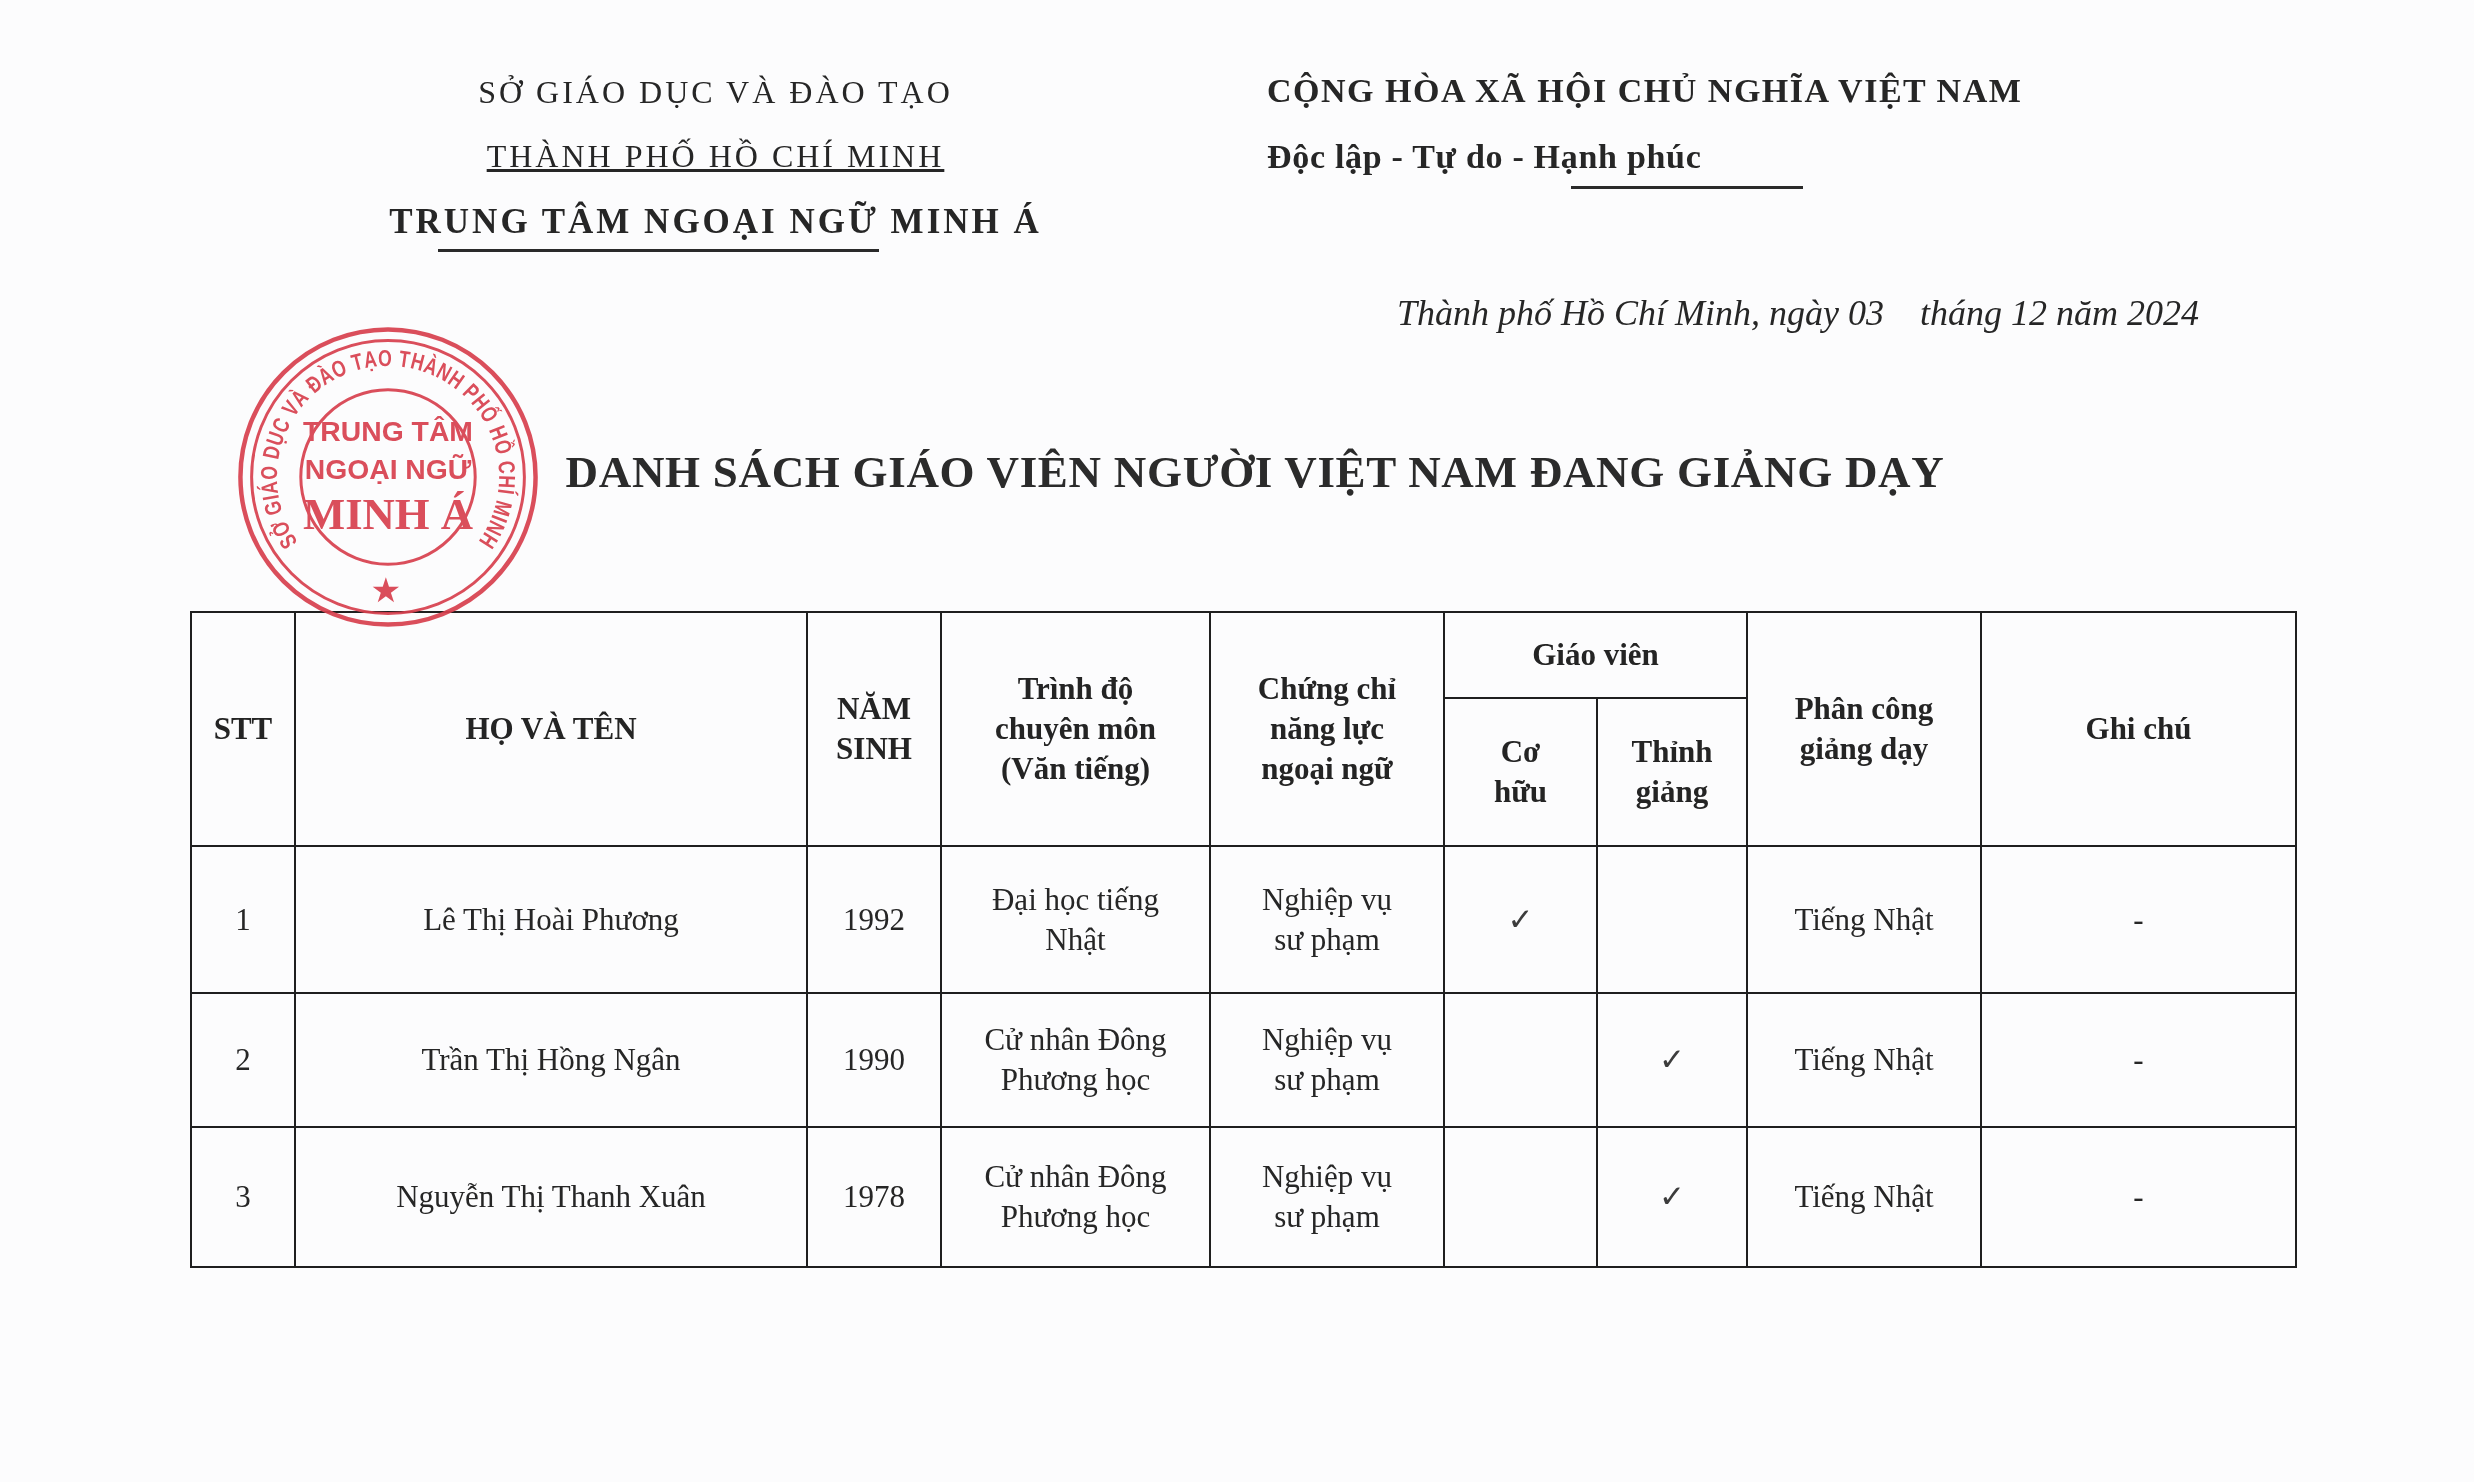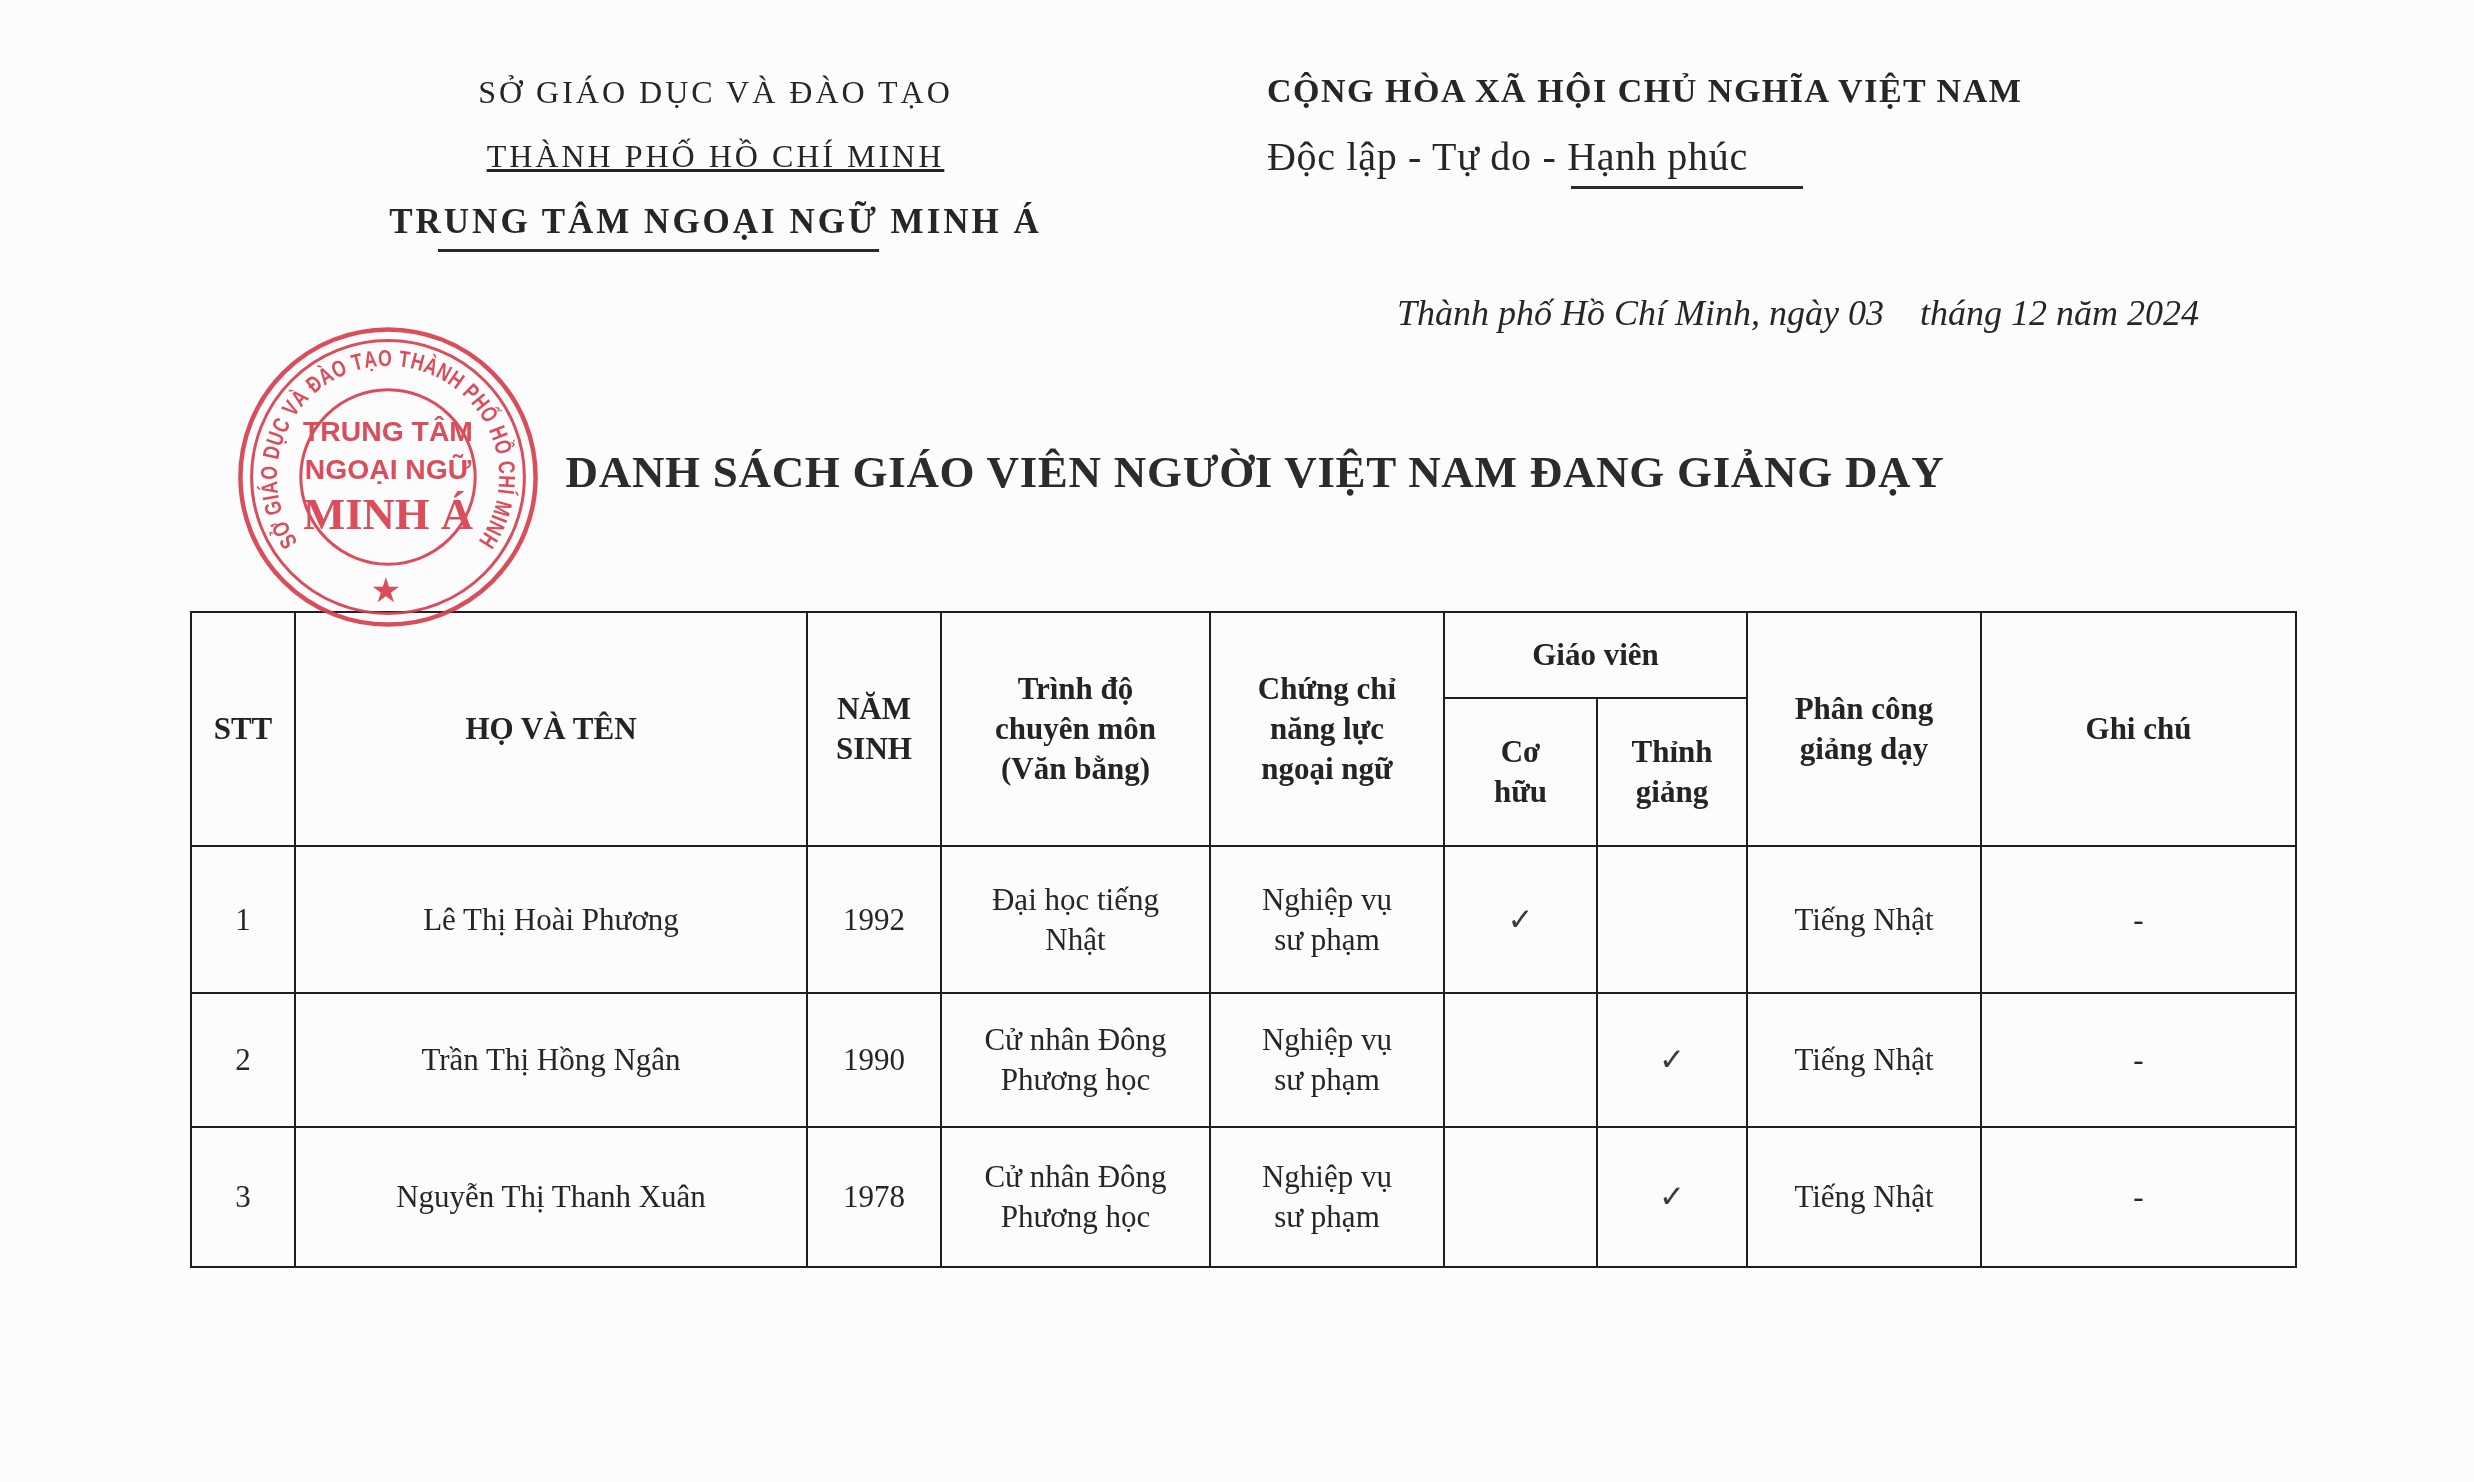--- a/index.html
+++ b/index.html
@@ -12,21 +12,21 @@
   }
   .abs{position:absolute;}
   
   .left-header{left:313px;top:60px;width:805px;text-align:center;}
   .left-header .l1{font-size:32px;letter-spacing:3px;line-height:64px;}
   .left-header .l2{font-size:32px;letter-spacing:3px;line-height:64px;text-decoration:underline;}
   .left-header .l3{font-size:35px;font-weight:bold;letter-spacing:3px;line-height:67px;text-align:center;}
   .rule{position:absolute;background:#2a2a2a;height:3px;}
   .right-header{left:1267px;top:58px;width:902px;}
   .right-header .l1{font-size:34px;font-weight:bold;letter-spacing:1.5px;line-height:66px;}
-  .right-header .l2{font-size:40px;font-weight:normal;letter-spacing:0.7px;line-height:66px;}
+  .right-header .l2{font-size:34px;font-weight:bold;letter-spacing:0.7px;line-height:66px;}
   .date-line{left:1230px;top:292px;width:969px;text-align:right;font-style:italic;font-size:36px;white-space:pre;}
   .doc-title{left:522px;top:446px;width:1386px;text-align:center;font-weight:bold;font-size:45px;letter-spacing:0.7px;color:#2b2b2b;padding-left:40px;}
   
   table.doc{
     position:absolute;left:190px;top:611px;
     border-collapse:collapse;table-layout:fixed;width:2105px;
   }
   table.doc th, table.doc td{
     border:2.2px solid #1f1f1f;
     text-align:center;vertical-align:middle;
@@ -90,21 +90,21 @@
       <col style="width:315px">
   </colgroup>
   <thead>
     <tr style="height:86px">
       <th rowspan="2">STT</th>
       <th rowspan="2">HỌ VÀ TÊN</th>
       <th rowspan="2">NĂM
 SINH</th>
       <th rowspan="2">Trình độ
 chuyên môn
-(Văn bằng)</th>
+(Văn tiếng)</th>
       <th rowspan="2">Chứng chỉ
 năng lực
 ngoại ngữ</th>
       <th colspan="2">Giáo viên</th>
       <th rowspan="2">Phân công
 giảng dạy</th>
       <th rowspan="2">Ghi chú</th>
     </tr>
     <tr style="height:148px">
       <th>Cơ

